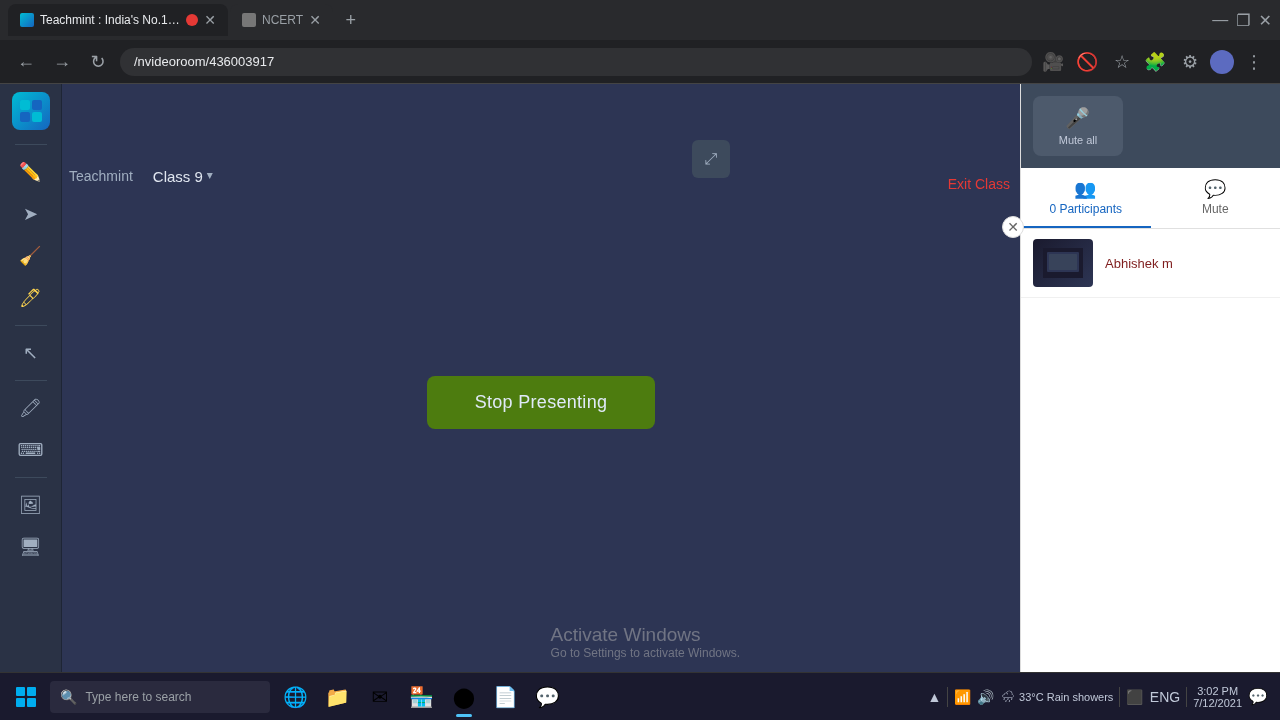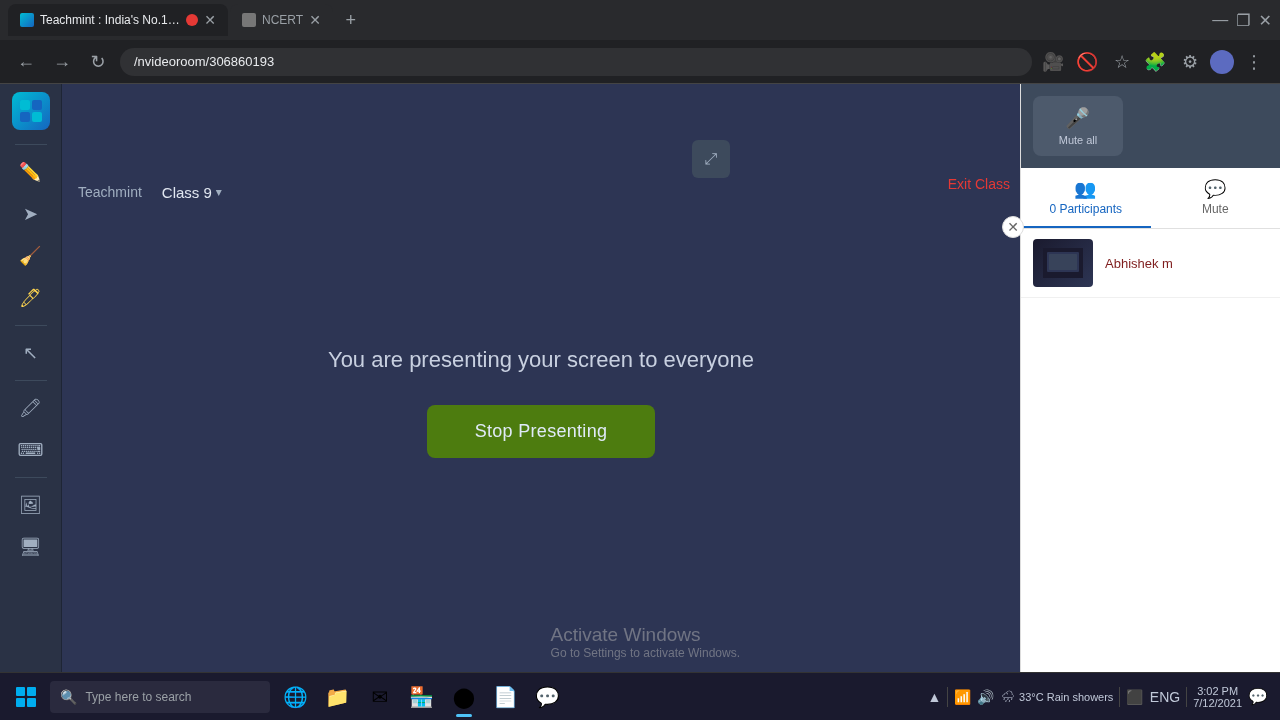--- a/index.html
+++ b/index.html
@@ -26,21 +26,21 @@
     
     .app-container { display: flex; width: 100%; height: calc(720px - 84px); }
 
     
     .sidebar { width: 62px; background: #2a3245; display: flex; flex-direction: column; align-items: center; padding: 8px 0; gap: 4px; border-right: 1px solid #1e2535; }
     .sidebar-logo { width: 38px; height: 38px; background: linear-gradient(135deg, #00bcd4, #1565c0); border-radius: 8px; display: flex; align-items: center; justify-content: center; color: white; font-weight: bold; font-size: 14px; margin-bottom: 6px; }
     .sidebar-divider { width: 32px; height: 1px; background: #3d4a5c; margin: 4px 0; }
     .tool-btn { width: 38px; height: 38px; display: flex; align-items: center; justify-content: center; color: #a0aec0; font-size: 18px; border-radius: 6px; cursor: pointer; }
 
     
-    .top-bar { position: absolute; top: 84px; left: 62px; right: 0; height: 48px; display: flex; align-items: center; padding: 0 16px; z-index: 10; }
+    .top-bar { position: absolute; top: 84px; left: 62px; right: 0; height: 48px; display: flex; padding: 0 7px; z-index: 10; }
     .class-name { color: #e0e6f0; font-size: 15px; font-weight: 500; }
     .dropdown-arrow { color: #a0aec0; font-size: 12px; margin-left: 4px; }
     .exit-class { position: absolute; right: 270px; top: 8px; color: #e53935; font-size: 14px; font-weight: 500; cursor: pointer; }
 
     
     .whiteboard { flex: 1; background: #2d3554; display: flex; align-items: center; justify-content: center; flex-direction: column; position: relative; }
 
     .presenting-text { color: #c8d0e0; font-size: 22px; margin-bottom: 32px; text-align: center; }
     .stop-btn { background: #4d7c0f; color: #e0eaf8; border: none; border-radius: 8px; padding: 16px 48px; font-size: 18px; cursor: pointer; font-weight: 500; letter-spacing: 0.3px; }
 
@@ -123,21 +123,21 @@
       <span>❐</span>
       <span>✕</span>
     </div>
   </div>
 
   <div class="address-bar">
     <span class="nav-btn">←</span>
     <span class="nav-btn">→</span>
     <span class="nav-btn">↻</span>
     <div class="address-input">
-      <span>/nvideoroom/306860193</span>
+      <span>/nvideoroom/436003917</span>
     </div>
     <div class="toolbar-icons">
       <span class="toolbar-icon">🎥</span>
       <span class="toolbar-icon">🚫</span>
       <span class="toolbar-icon">☆</span>
       <span class="toolbar-icon">🧩</span>
       <span class="toolbar-icon">⚙</span>
       <div class="profile-circle"></div>
       <span class="toolbar-icon">⋮</span>
     </div>
@@ -171,21 +171,20 @@
   </div>
 
   <div class="top-bar">
     <span class="class-name" style="margin-right:20px;color:#a0aec0;font-size:14px;">Teachmint</span>
     <span class="class-name">Class 9</span>
     <span class="dropdown-arrow">▾</span>
     <span class="exit-class">Exit Class</span>
   </div>
 
   <div class="whiteboard">
-    <p class="presenting-text">You are presenting your screen to everyone</p>
     <button class="stop-btn">Stop Presenting</button>
 
     <div class="expand-btn">⤢</div>
 
     <div class="activate-watermark">
       <div class="title">Activate Windows</div>
       <div>Go to Settings to activate Windows.</div>
     </div>
   </div>
 

